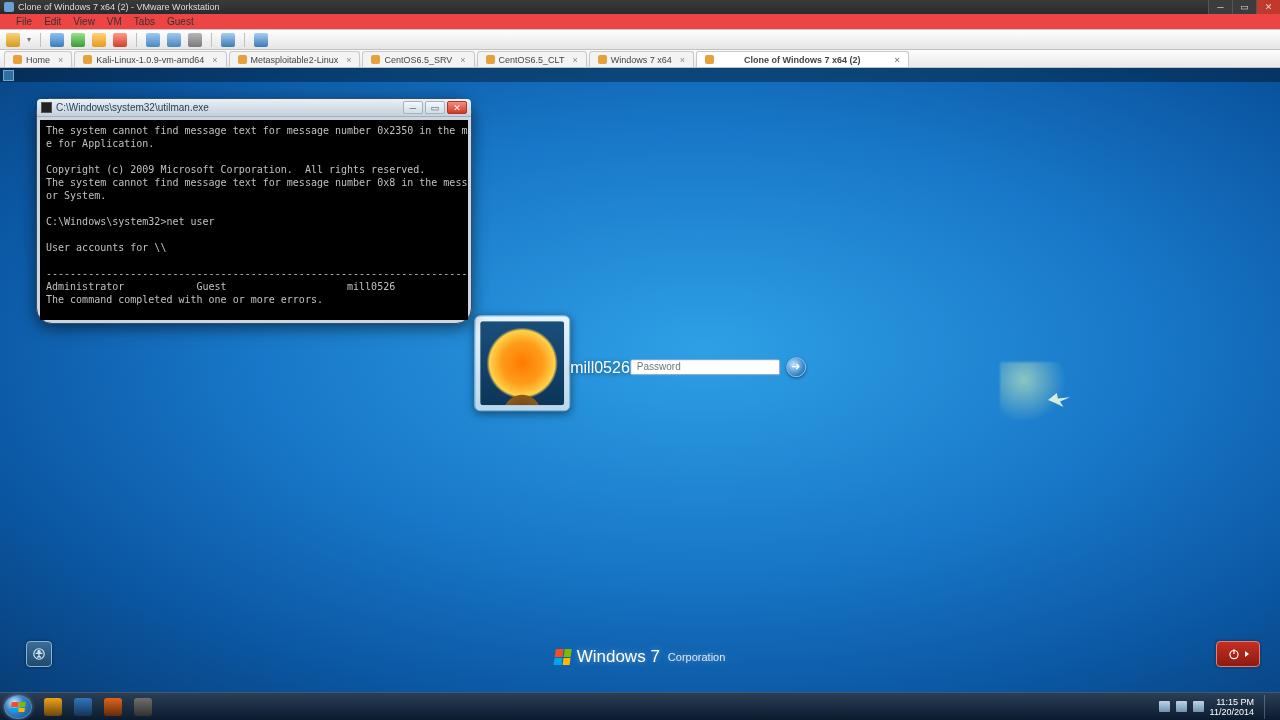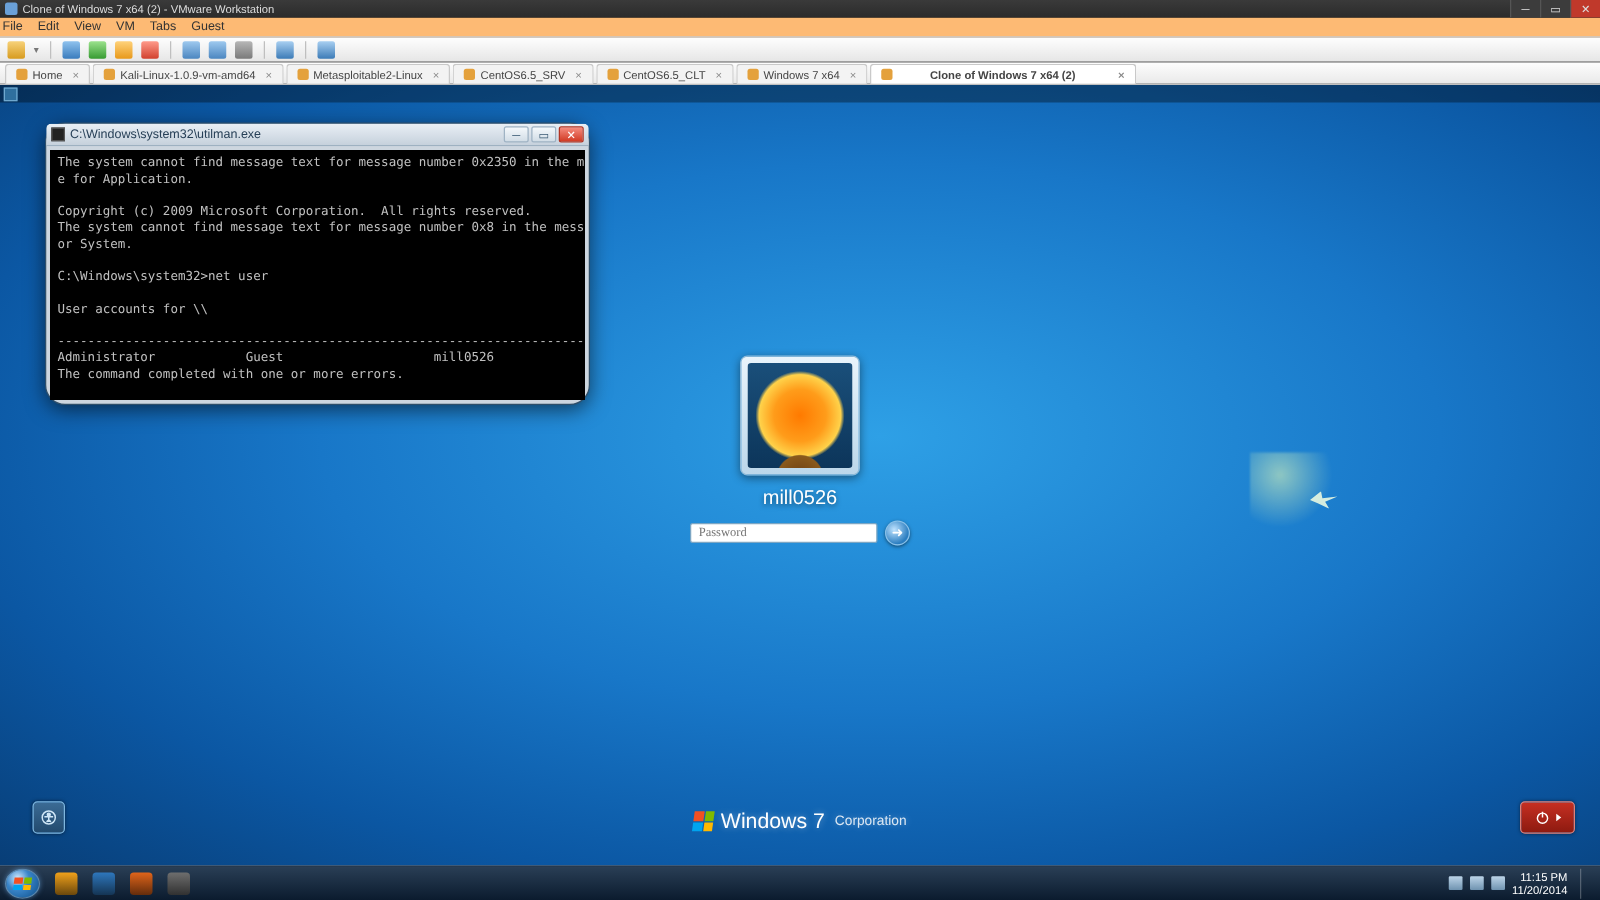--- a/index.html
+++ b/index.html
@@ -13,22 +13,22 @@
     display: flex; align-items: center; font-size: 9px; color: #ddd;
     padding: 0 4px; position: relative;
   }
   .host-title-icon { width: 10px; height: 10px; background:#6aa0d8; margin-right:4px; border-radius:2px;}
   .host-win-buttons { position:absolute; right:0; top:0; display:flex; }
   .host-win-btn { width:24px; height:14px; background:#3c3c3c; border-left:1px solid #555;
     display:flex; align-items:center; justify-content:center; color:#ddd; font-size:9px;}
   .host-win-btn.close { background:#c0392b; }
 
   .host-menubar {
-    height: 16px; background:#fdba74; border-bottom:1px solid #c9c9c9;
-    display:flex; align-items:center; padding:0 2px; font-size:10px; color:#333;
+    height: 16px; background:#ef4444; border-bottom:1px solid #c9c9c9;
+    display:flex; align-items:center; padding:0 16px; font-size:10px; color:#333;
   }
   .host-menubar span { margin-right:12px; }
 
   .host-toolbar {
     height: 20px; background:linear-gradient(#fefefe,#e6e6e6);
     border-bottom:1px solid #c0c0c0; display:flex; align-items:center; padding:0 6px; gap:7px;
   }
   .tb-ico { width:14px; height:14px; border-radius:2px; }
   .tb-sep { width:1px; height:14px; background:#bfbfbf; margin:0 2px;}
 
@@ -88,39 +88,39 @@
     background:linear-gradient(#3b6b95,#224a6e); border:1px solid #7fb6dd;
     box-shadow:0 0 3px rgba(0,0,0,.5); display:flex;align-items:center;justify-content:center;
   }
   .ease-btn{ left:26px;} .power-btn{ right:20px; width:44px; background:linear-gradient(#c62f22,#8d1a10); border-color:#e08077;}
   .ease-btn svg, .power-btn svg { width:14px;height:14px; }
   .power-btn .chev{ width:0;height:0;border-left:4px solid #fff;border-top:3px solid transparent;border-bottom:3px solid transparent;margin-left:4px;}
 
   
   .login-stack {
     position:absolute; left:50%; top:48%; transform:translate(-50%,-55%);
-    display:flex; flex-direction:column; align-items:center;
+    display:flex; flex-direction:row; align-items:center;
   }
   .avatar-frame {
     width:96px;height:96px; padding:5px; border-radius:6px;
     background:linear-gradient(#e9f4fb,#bcd7ea); border:1px solid #8fb9d6;
     box-shadow:0 2px 8px rgba(0,0,0,.45);
   }
   .avatar-img {
     width:100%;height:100%; border-radius:3px;
     background:
       radial-gradient(circle at 50% 110%, #6b3c11 0%, #8a5a1c 18%, rgba(0,0,0,0) 19%),
       radial-gradient(ellipse at 50% 50%, #ff7a00 0%, #ff9c1a 35%, #ffd24a 55%, rgba(255,210,74,0) 60%),
       linear-gradient(#1a4f7a,#0c355a);
   }
   .login-name { margin-top:10px; color:#fff; font-size:16px; text-shadow:0 1px 4px rgba(0,0,0,.5);}
   .login-row { margin-top:8px; display:flex; align-items:center; gap:6px;}
   .login-input {
     width:150px; height:16px; border:1px solid #7ca6c4; border-radius:2px;
-    background:#fff; font-size:10px; padding:0 6px; color:#333;font-family:Liberation Serif, serif;
+    background:#fff; font-size:10px; padding:0 6px; color:#333;
   }
   .login-go {
     width:20px;height:20px;border-radius:50%;
     background:radial-gradient(circle at 35% 35%, #bfe3ff,#2a7dc0 70%);
     border:1px solid #8cc0e6; box-shadow:0 1px 3px rgba(0,0,0,.5);
     display:flex;align-items:center;justify-content:center;color:#fff;font-size:11px;
   }
 
   
   .cmd-window {

